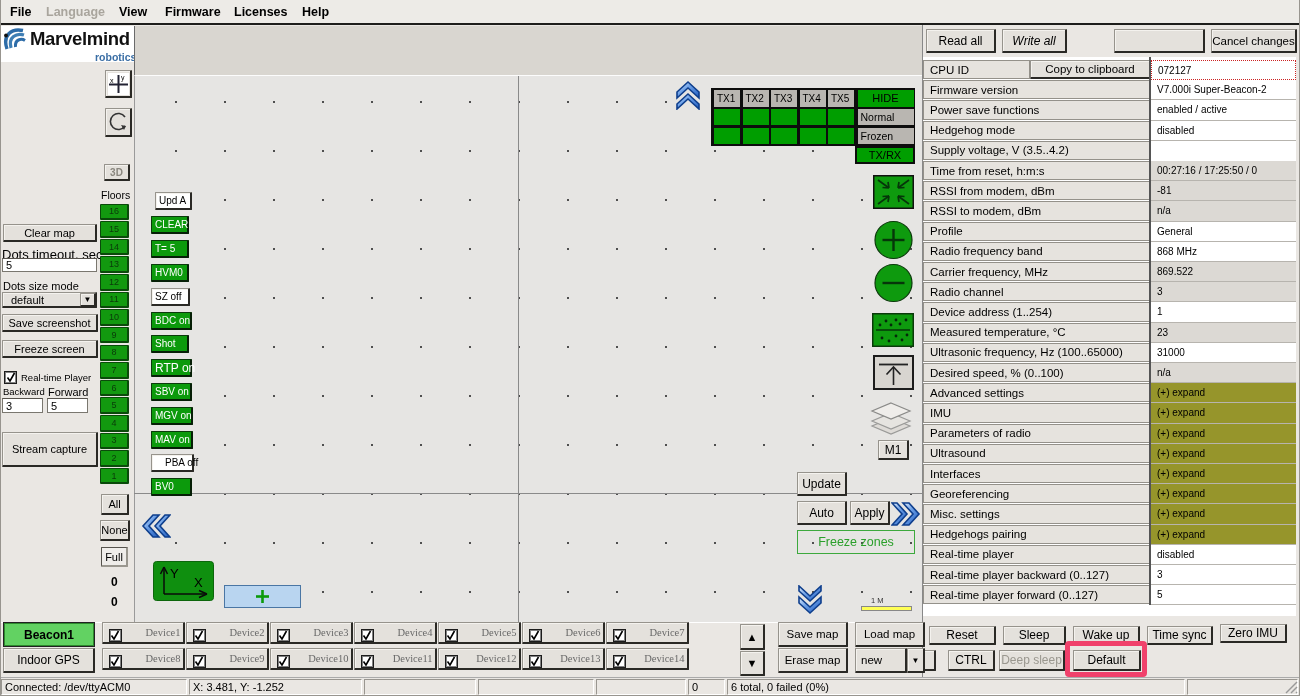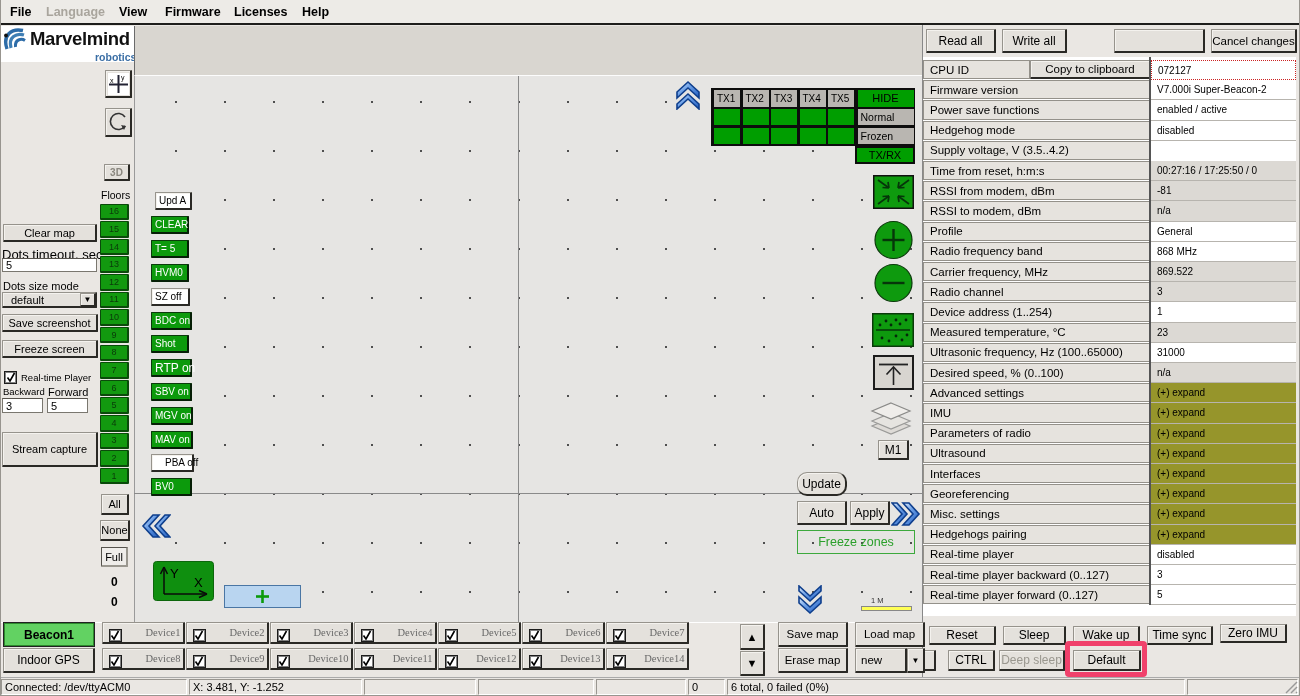--- a/index.html
+++ b/index.html
@@ -224,21 +224,21 @@
 <path d="M13.5 19.5 L20.5 12 L27.5 19.5" fill="none" stroke="#222" stroke-width="1.6"></path>
 </svg>
 <svg class="a" style="left:869px;top:400px" width="44" height="38" viewBox="0 0 44 38">
 <g fill="#E2E0DC" stroke="#9a9a98" stroke-width="1.2">
 <path d="M22 18 L41 26 L22 34 L3 26 Z" fill="#DEDBD7"></path>
 <path d="M22 13 L41 21 L22 29 L3 21 Z" fill="#E6E4E0"></path>
 <path d="M22 3 L41 11 L22 19 L3 11 Z" fill="#EFEDEA" stroke="#8a8a88"></path>
 </g>
   </svg>
 <div class="btn" style="left:878px;top:440px;width:31px;height:20px;font-size:12px;">M1</div>
-<div class="btn" style="left:797px;top:472px;width:50px;height:24px;font-size:12px;border-radius:10px;">Update</div>
+<div class="btn" style="left:797px;top:472px;width:50px;height:24px;font-size:12px;">Update</div>
 <div class="btn" style="left:797px;top:501px;width:50px;height:24px;font-size:12px;">Auto</div>
 <div class="btn" style="left:850px;top:501px;width:40px;height:24px;font-size:12px;">Apply</div>
 <div class="a" style="left:797px;top:530px;width:118px;height:24px;border:1px solid #3DA93D;display:flex;align-items:center;justify-content:center;font-size:12.5px;color:#2BA02B">Freeze zones</div>
 <svg class="a" style="left:153px;top:561px" width="61" height="40" viewBox="0 0 61 40">
 <rect x="0.5" y="0.5" width="60" height="39" rx="3" fill="#0F8F0F" stroke="#0C660C"></rect>
 <g stroke="#0a0a0a" stroke-width="1.5" fill="none">
 <line x1="11" y1="33" x2="11" y2="7"></line>
 <path d="M11 6 L7.5 13 M11 6 L14.5 13"></path>
 <line x1="11" y1="33" x2="53" y2="33"></line>
 <path d="M54 33 L46 29.5 M54 33 L46 36.5"></path>
@@ -248,21 +248,21 @@
 </svg>
 <div class="a" style="left:224px;top:585px;width:77px;height:23px;background:#B9D5F0;border:1px solid #4a76a4"></div>
 <svg class="a" style="left:255px;top:589px" width="15" height="15" viewBox="0 0 15 15">
 <line x1="1" y1="7.5" x2="14" y2="7.5" stroke="#0B9A0B" stroke-width="2.6"></line>
 <line x1="7.5" y1="1" x2="7.5" y2="14" stroke="#0B9A0B" stroke-width="2.6"></line>
   </svg>
 <div class="lbl" style="left:871px;top:596px;font-size:7.5px;color:#333">1 M</div>
 <div class="a" style="left:861px;top:606px;width:51px;height:5px;background:#FFFF55;border:1px solid #888"></div>
 <div class="a" style="left:922px;top:25px;width:378px;height:652px;background:#EAE7E3;border-left:1px solid #888"></div>
 <div class="btn" style="left:926px;top:29px;width:70px;height:24px;font-size:12px;">Read all</div>
-<div class="btn" style="left:1002px;top:29px;width:65px;height:24px;font-size:12px;">Write all</div>
+<div class="btn" style="left:1002px;top:29px;width:65px;height:24px;font-size:12px;font-style:italic;">Write all</div>
 <div class="btn" style="left:1114px;top:29px;width:91px;height:24px;font-size:12px;"></div>
 <div class="btn" style="left:1211px;top:29px;width:86px;height:24px;font-size:11.5px;">Cancel changes</div>
 <div class="a" style="left:923px;top:57px;width:373px;height:559px;background:#fff"></div>
 <div class="cell-l" style="left:923px;top:60.0px;width:107px;height:19.2px">CPU ID</div>
 <div class="btn" style="left:1030px;top:60.0px;width:121px;height:19.2px;font-size:11.5px">Copy to clipboard</div>
 <div class="cell-v" style="left:1151px;top:60.0px;width:145px;height:20.2px;background:#fff;border:1px dotted #cc2222;">072127</div>
 <div class="cell-l" style="left:923px;top:80.2px;width:227px;height:19.2px">Firmware version</div>
 <div class="cell-v" style="left:1151px;top:80.2px;width:145px;height:20.2px;background:#fff;">V7.000i Super-Beacon-2</div>
 <div class="cell-l" style="left:923px;top:100.4px;width:227px;height:19.2px">Power save functions</div>
 <div class="cell-v" style="left:1151px;top:100.4px;width:145px;height:20.2px;background:#fff;">enabled / active</div>

